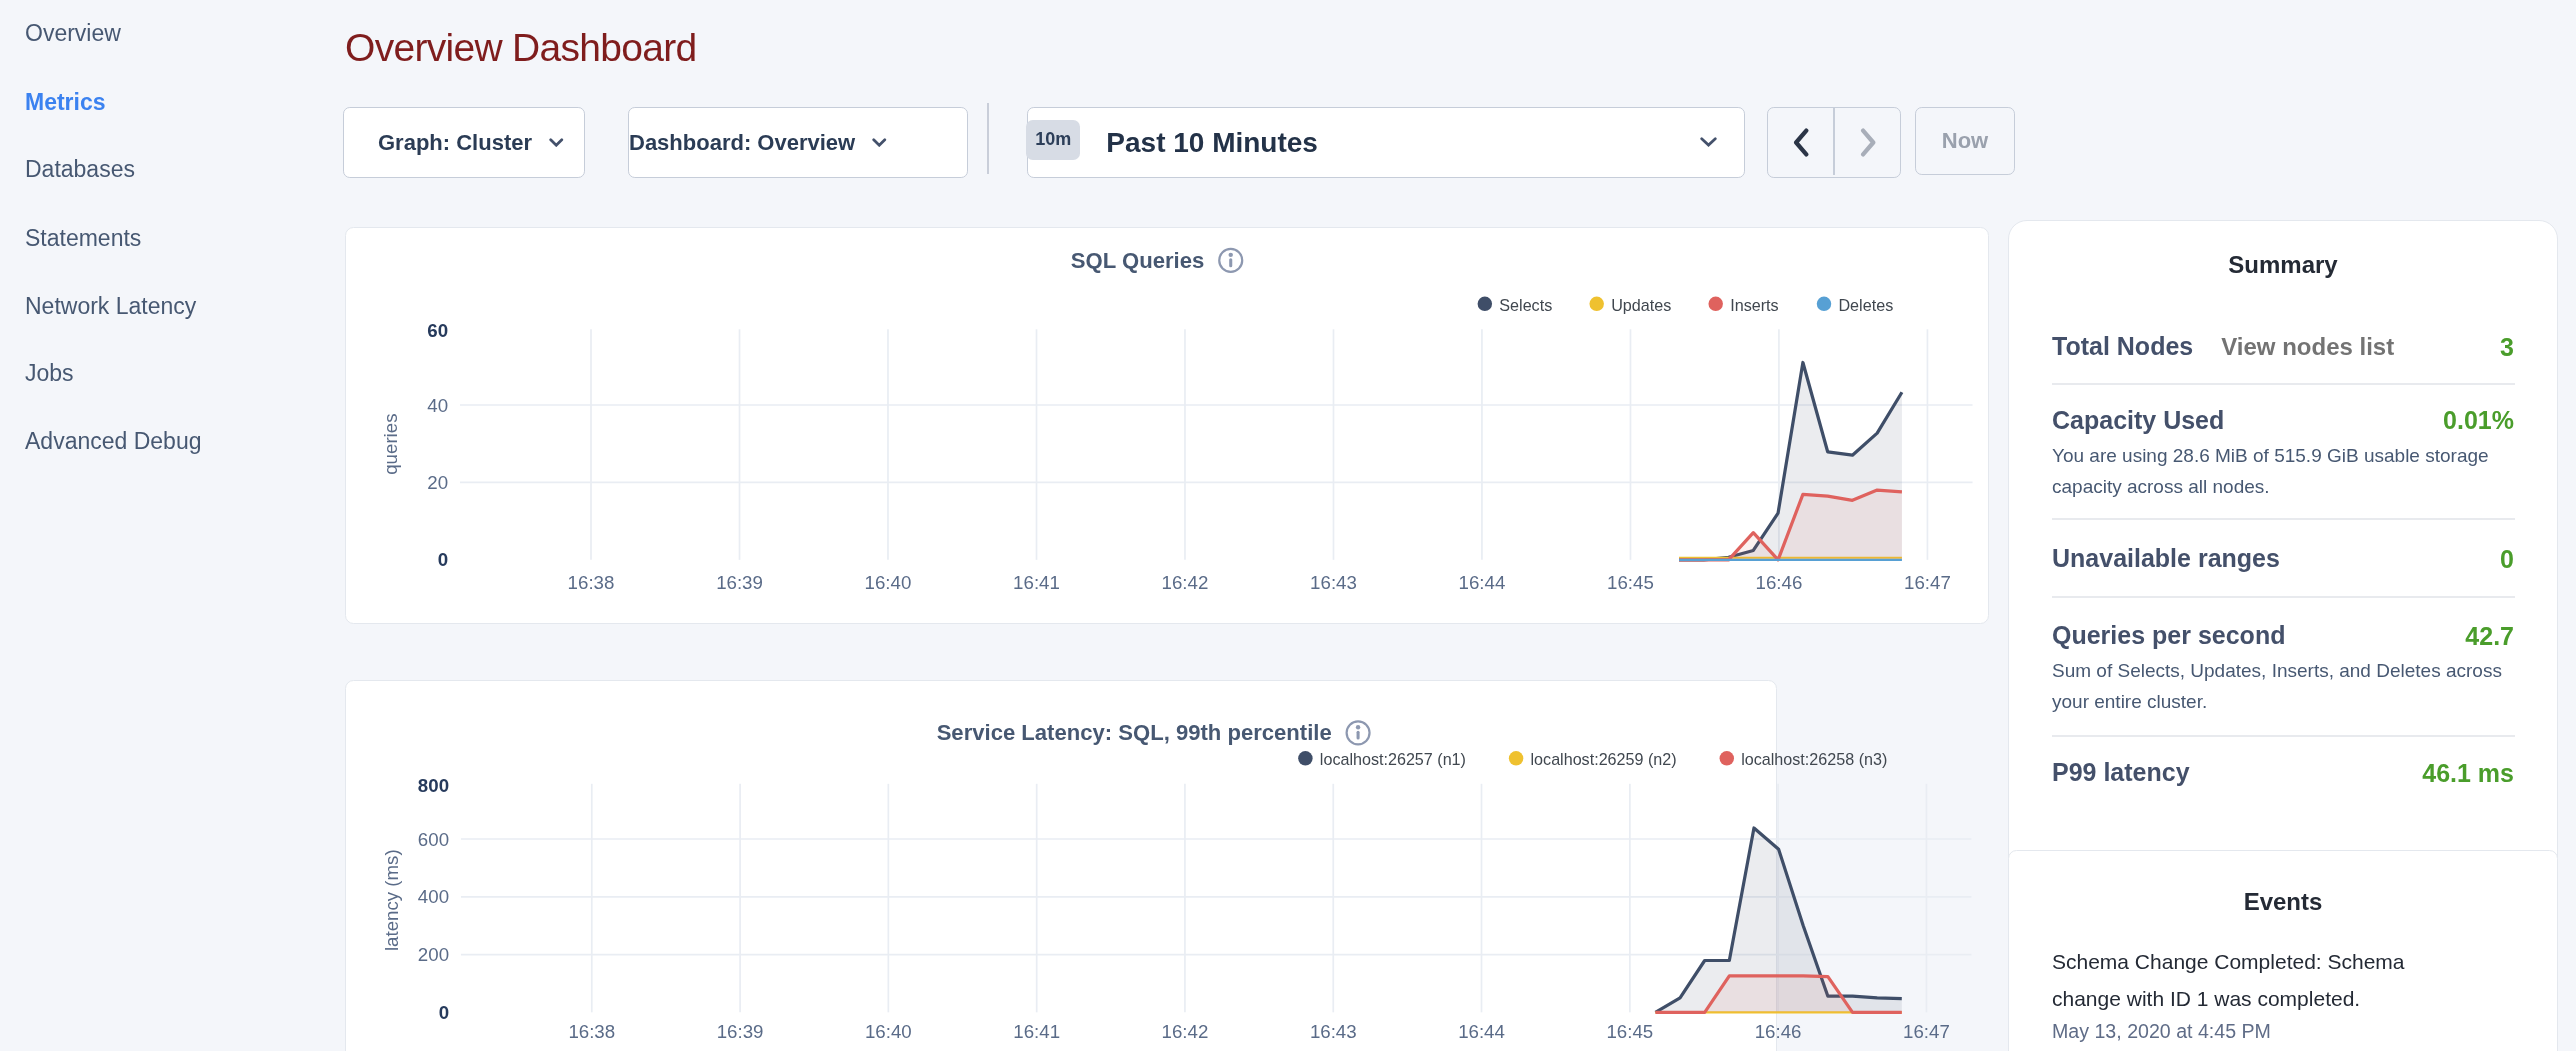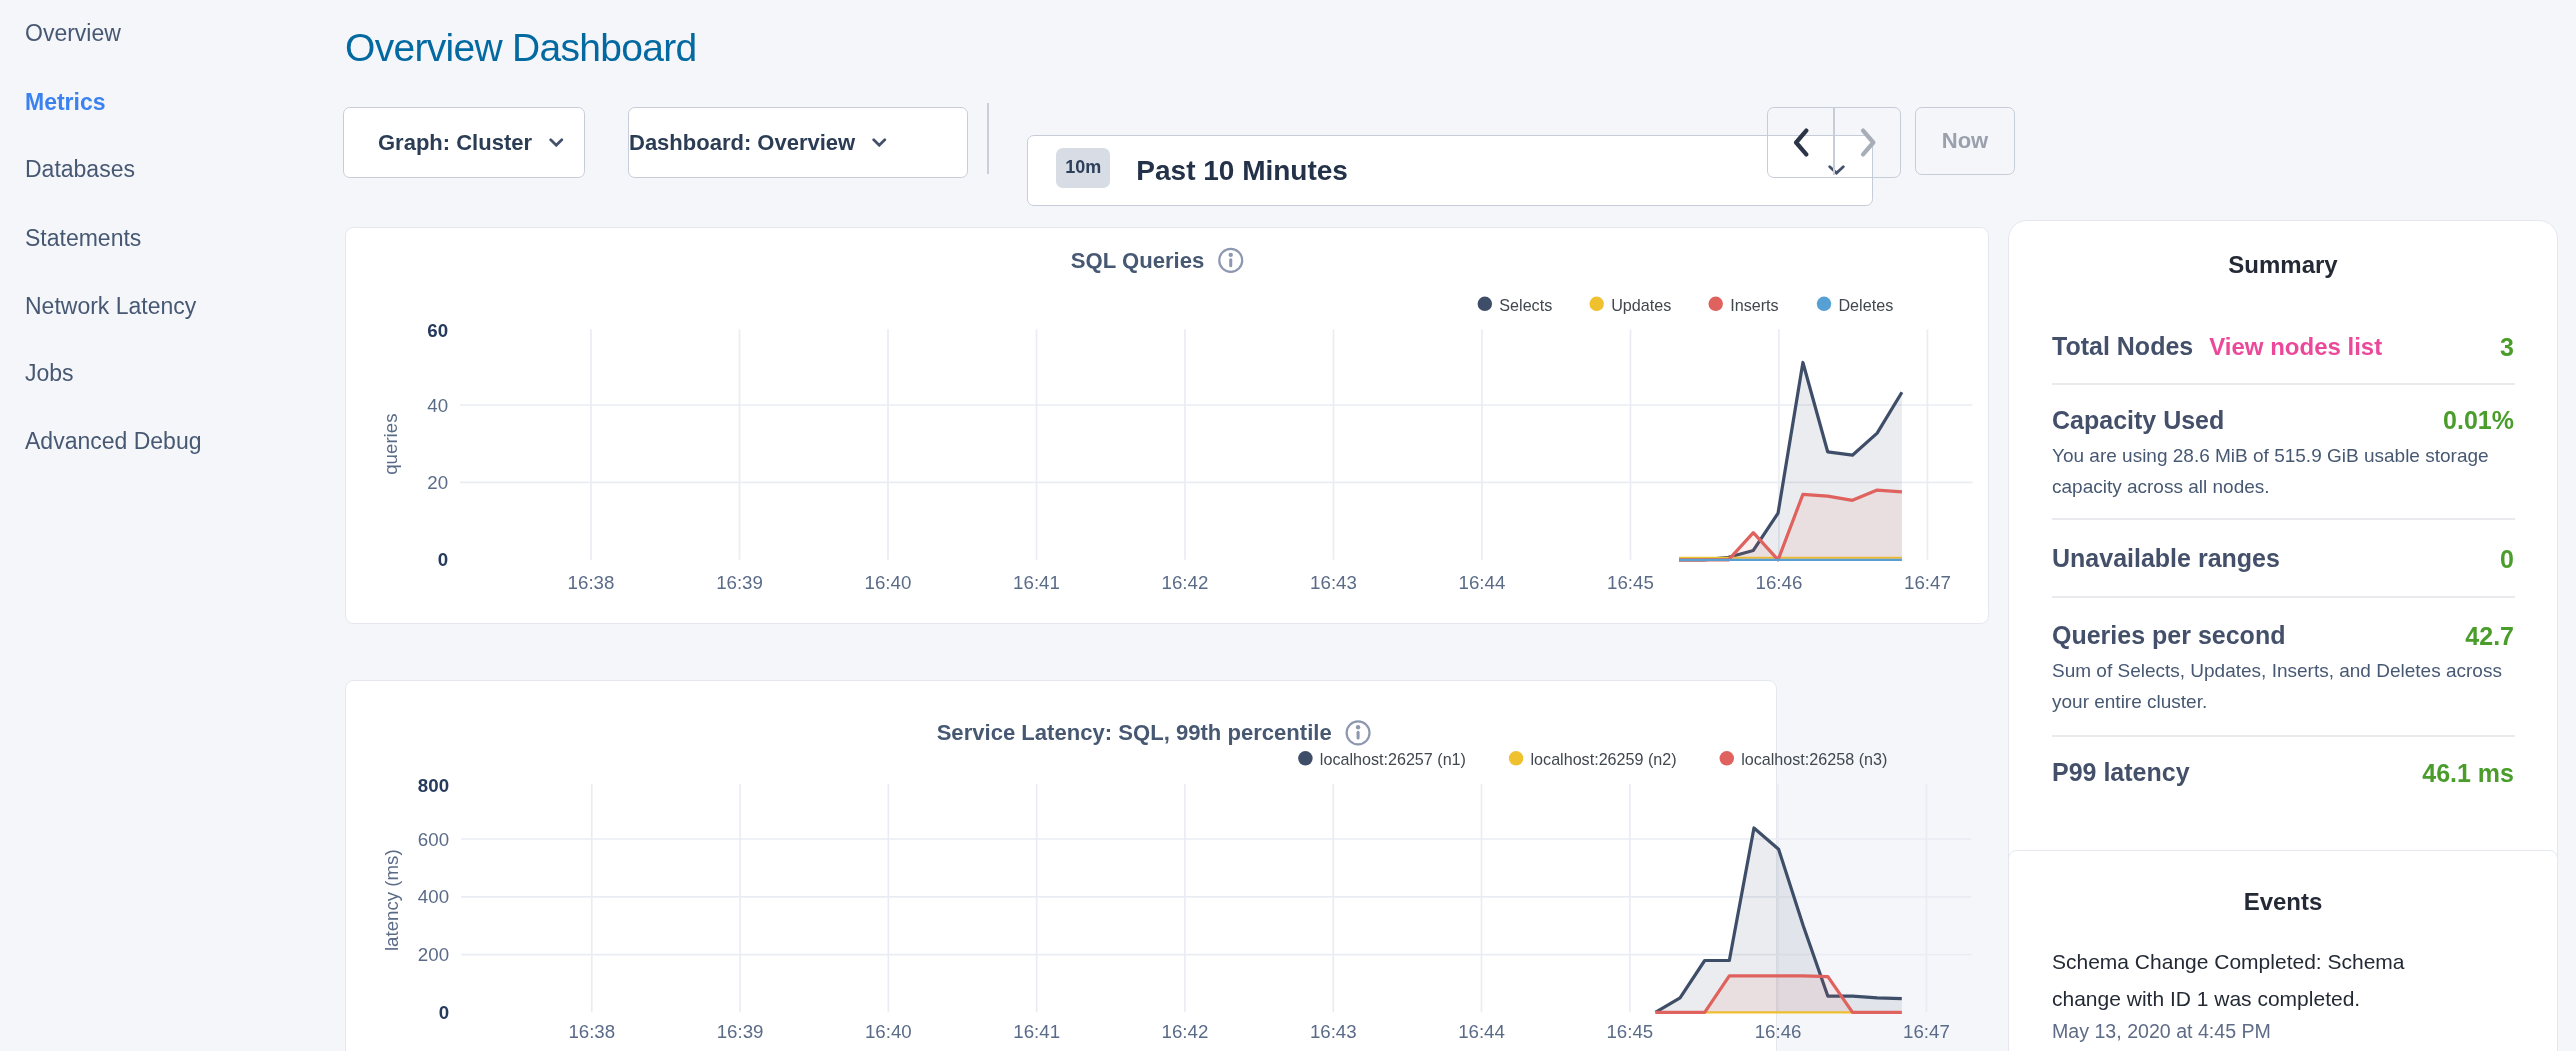--- a/index.html
+++ b/index.html
@@ -21,36 +21,36 @@
 <body>
 
 <div class="nav-item" style="top:19.6px;">Overview</div>
 <div class="nav-item nav-active" style="top:89px;">Metrics</div>
 <div class="nav-item" style="top:156px;">Databases</div>
 <div class="nav-item" style="top:225px;">Statements</div>
 <div class="nav-item" style="top:293px;">Network Latency</div>
 <div class="nav-item" style="top:360px;">Jobs</div>
 <div class="nav-item" style="top:428px;">Advanced Debug</div>
 
-<div class="abs" style="left:345px; top:26px; font-size:39px; line-height:44px; color:#0369a1; letter-spacing:-0.7px;">Overview Dashboard</div>
+<div class="abs" style="left:345px; top:26px; font-size:39px; line-height:44px; color:#7f1d1d; letter-spacing:-0.7px;">Overview Dashboard</div>
 
 <div class="btn" style="left:343px; top:107px; width:242px; height:71px; padding-left:34px;">
   <span class="btn-text">Graph: Cluster</span>
   <svg class="chev" width="14.5" height="9.4" viewBox="0 0 17 11">
       <path d="M2 2 L8.5 8.5 L15 2" fill="none" stroke="#44516b" stroke-width="3.2" stroke-linecap="round"></path>
     </svg>
 </div>
 <div class="btn" style="left:628px; top:107px; width:340px; height:71px; ">
   <span class="btn-text">Dashboard: Overview</span>
   <svg class="chev" width="14.5" height="9.4" viewBox="0 0 17 11">
       <path d="M2 2 L8.5 8.5 L15 2" fill="none" stroke="#44516b" stroke-width="3.2" stroke-linecap="round"></path>
     </svg>
 </div>
 <div class="abs" style="left:987px; top:103px; width:1.7px; height:71px; background:#c9ced9;"></div>
-<div class="btn" style="left:1027px; top:107px; width:846px; height:71px; padding-left:30px;margin-top:28px;">
+<div class="btn" style="left:1027px; top:107px; width:718px; height:71px; padding-left:0;">
   <span style="background:#d7dce5; border-radius:6.8px; width:54px; height:40px; display:flex; align-items:center; justify-content:center; font-weight:bold; font-size:18px; color:#2c3e59; margin-top:-6px; margin-left:-1.7px;">10m</span>
   <span class="btn-text" style="margin-left:26px; font-size:28px; color:#233248;">Past 10 Minutes</span>
   <svg width="17px" height="10.2px" viewBox="0 0 20 12" style="position:absolute; right:27px;">
       <path d="M2 2 L10 9.5 L18 2" fill="none" stroke="#44516b" stroke-width="3.2" stroke-linecap="round"></path>
     </svg>
 </div>
 <div class="abs" style="left:1767px; top:107px; width:134px; height:71px; border:1.7px solid #c6cdd9; border-radius:6.8px;">
   <div class="abs" style="left:65px; top:0; width:1.7px; height:67px; background:#c6cdd9;"></div>
   <svg width="20.4" height="29" viewBox="0 0 24 34" style="position:absolute; left:23px; top:19.6px;">
       <path d="M18 3 L6 17 L18 31" fill="none" stroke="#2b3547" stroke-width="5" stroke-linecap="round" stroke-linejoin="round"></path>
@@ -155,21 +155,21 @@
   <polyline points="1540,390 1569,373 1598,329 1627,329 1656,173 1685,198 1714,288 1743,371 1772,371 1801,373 1830,374" fill="none" stroke="#3f4e68" stroke-width="3.8" stroke-linejoin="round"></polyline>
   <circle cx="1376" cy="91" r="8.5" fill="#efc12f"></circle>
   <polyline points="1540,390 1569,390 1598,390 1627,390 1656,390 1685,390 1714,390 1743,390 1772,390 1801,390 1830,390" fill="none" stroke="#efc12f" stroke-width="2.5" stroke-linejoin="round"></polyline>
   <polygon points="1540,390 1540,390 1569,390 1598,390 1627,347 1656,347 1685,347 1714,347 1743,348 1772,390 1801,390 1830,390 1830,390" fill="rgba(224,98,93,0.09)" stroke="none"></polygon>
   <polyline points="1540,390 1569,390 1598,390 1627,347 1656,347 1685,347 1714,347 1743,348 1772,390 1801,390 1830,390" fill="none" stroke="#df625e" stroke-width="3.8" stroke-linejoin="round"></polyline>
 </svg>
 </div>
 
 <div class="card" style="left:2008px; top:220px; width:550px; height:713px;border-radius:19px;">
   <div class="abs" style="left:0; top:241px; width:100%; text-align:center; font-weight:bold; font-size:24px; color:#242a35; top:30px;">Summary</div>
-  <div class="abs" style="left:43px; top:111px;"><span class="sum-row-label">Total Nodes</span><span style="font-weight:bold; font-size:24px; color:#ec4899; margin-left:16px;">View nodes list</span></div>
+  <div class="abs" style="left:43px; top:111px;"><span class="sum-row-label">Total Nodes</span><span style="font-weight:bold; font-size:24px; color:#737373; margin-left:28px;">View nodes list</span></div>
   <div class="sum-val" style="top:112px;">3</div>
   <div class="sum-div" style="top:162px;"></div>
   <div class="abs sum-row-label" style="left:43px; top:185px;">Capacity Used</div>
   <div class="sum-val" style="top:185px;">0.01%</div>
   <div class="sum-desc" style="top:219px; width:473px;">You are using 28.6 MiB of 515.9 GiB usable storage capacity across all nodes.</div>
   <div class="sum-div" style="top:297px;"></div>
   <div class="abs sum-row-label" style="left:43px; top:323px;">Unavailable ranges</div>
   <div class="sum-val" style="top:324px;">0</div>
   <div class="sum-div" style="top:375px;"></div>
   <div class="abs sum-row-label" style="left:43px; top:400px;">Queries per second</div>

